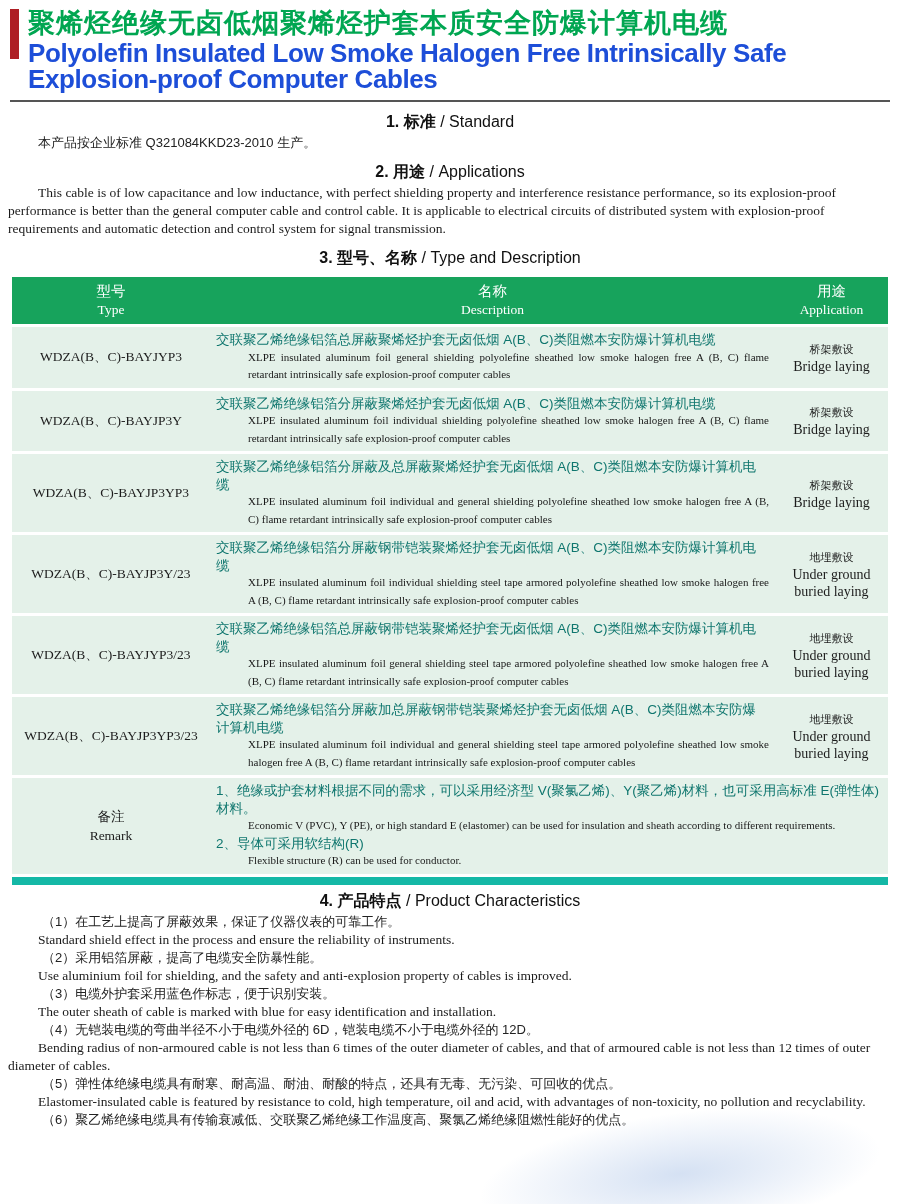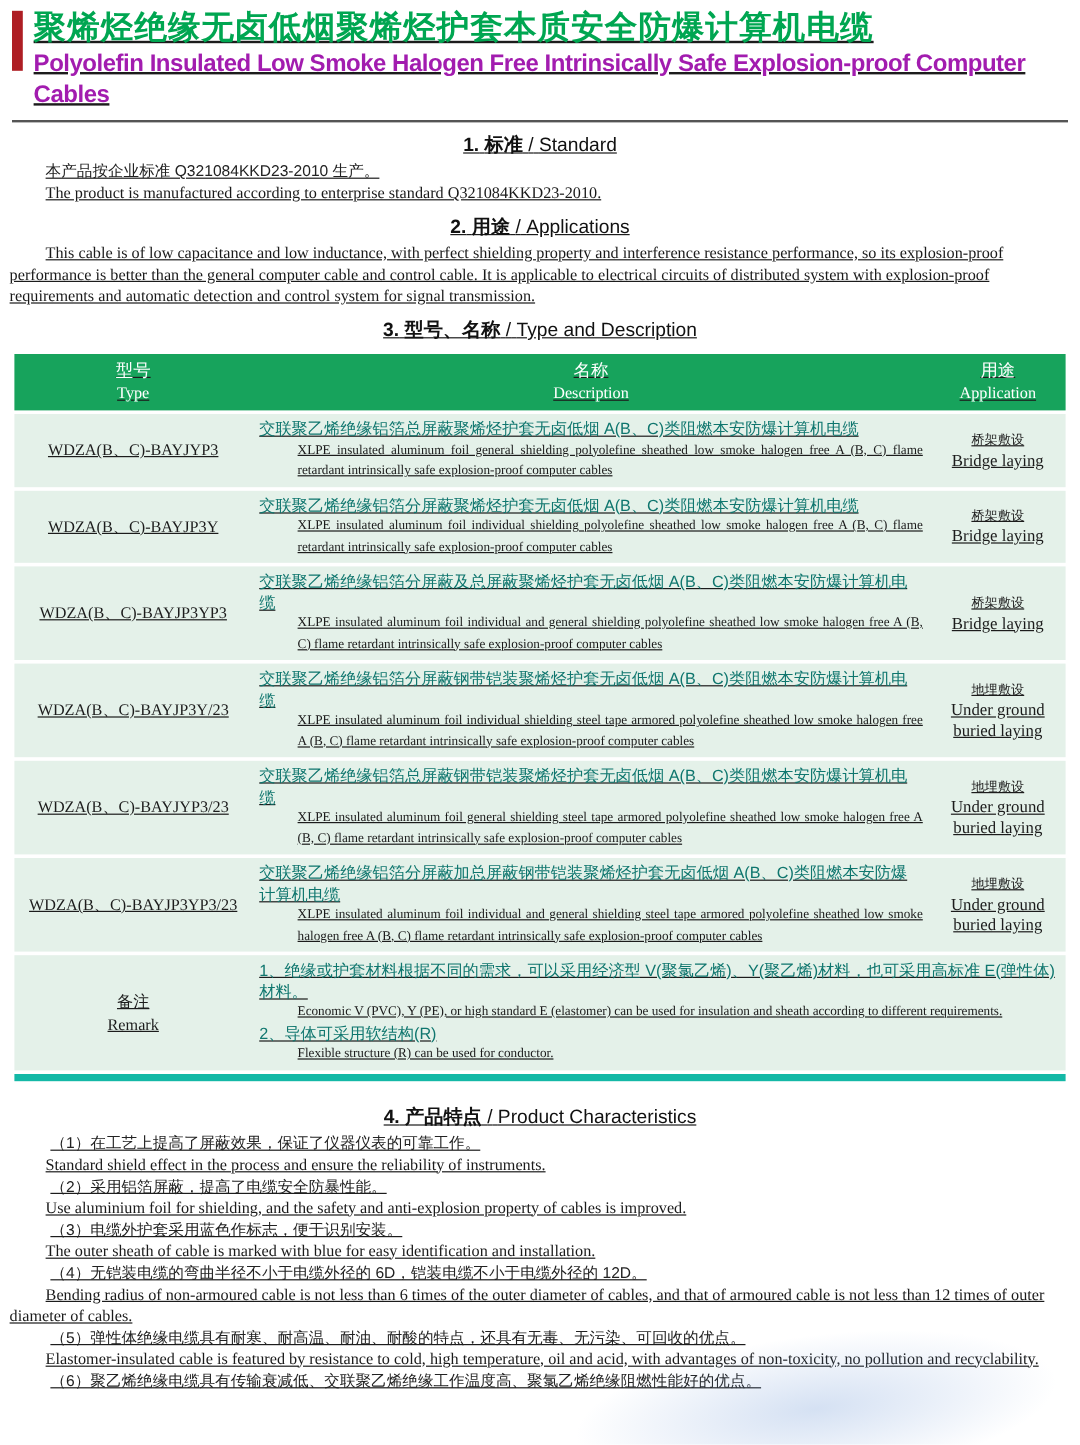--- a/index.html
+++ b/index.html
@@ -1,39 +1,39 @@
 <!DOCTYPE html>
 <html><head>
 <meta charset="utf-8">
 <style>
   * { margin:0; padding:0; box-sizing:border-box; }
   html,body { background:#ffffff; }
   .page {
     position:relative; width:900px; height:1204px; margin:0 auto;
     background:#ffffff; overflow:hidden;
-    font-family:"Liberation Sans", sans-serif; color:#1c1c1c;text-decoration:underline;
+    font-family:"Liberation Sans", sans-serif; color:#1c1c1c;
   }
   
   .hdr { position:relative; padding:6px 10px 0 28px; }
   .hdr-bar { position:absolute; left:10px; top:9px; width:9px; height:50px; background:#ae1e24; }
   .title-cn { font-size:27px; font-weight:bold; color:#00a651; letter-spacing:1px; line-height:34px; }
-  .title-en { font-size:20px; font-weight:bold; color:#a21caf; letter-spacing:-0.4px; line-height:26px; }
+  .title-en { font-size:26px; font-weight:bold; color:#1d4ed8; letter-spacing:-0.4px; line-height:26px; }
   .hdr-rule { margin:8px 10px 0 10px; border-top:2px solid #555; }
   
   .sec-heading { margin:9px 8px 2px 8px; font-size:16px; line-height:21px; color:#111;text-align:center; }
   .sec-heading .num, .sec-heading .cn { font-weight:bold; }
   .sec-heading .sep, .sec-heading .en { font-weight:normal; }
   .p-cn { margin:0 8px; font-size:13px; line-height:18px; text-indent:30px; color:#222; }
   .p-en { margin:0 8px; font-size:13.5px; line-height:18px; text-indent:30px; color:#1a1a1a;
           font-family:"Liberation Serif", serif; }
   
   table.types {
     margin:6px 12px 0 12px; width:876px;
     border-collapse:separate; border-spacing:0 3px;
-    border-bottom:6px solid #14b8a6;
+    border-bottom:8px solid #14b8a6;
   }
   table.types th {
     background:#17a35c; color:#ffffff; font-weight:normal;
     padding:5px 4px; vertical-align:middle;
   }
   th .h-cn { font-size:14.5px; line-height:19px; }
   th .h-en { font-size:13.5px; line-height:18px; font-family:"Liberation Serif", serif; }
   table.types td { background:#e4f1e9; vertical-align:middle; padding:4px 6px; }
   td.c-type { text-align:center; font-family:"Liberation Serif", serif; font-size:13.5px; width:198px; }
   td.c-desc { width:565px; padding:4px 10px; }
@@ -67,21 +67,20 @@
   </div>
   <div class="hdr-rule"></div>
 
   <div class="sec-heading">
     <span class="num">1.</span>
     <span class="cn">标准</span>
     <span class="sep">/</span>
     <span class="en">Standard</span>
   </div>
   <div class="p-cn">本产品按企业标准 Q321084KKD23-2010 生产。</div>
-  <div class="p-en">The product is manufactured according to enterprise standard Q321084KKD23-2010.</div>
 
   <div class="sec-heading">
     <span class="num">2.</span>
     <span class="cn">用途</span>
     <span class="sep">/</span>
     <span class="en">Applications</span>
   </div>
   <div class="p-en">This cable is of low capacitance and low inductance, with perfect shielding property and interference resistance performance, so its explosion-proof performance is better than the general computer cable and control cable. It is applicable to electrical circuits of distributed system with explosion-proof requirements and automatic detection and control system for signal transmission.</div>
 
   <div class="sec-heading">
@@ -188,21 +187,21 @@
         <td class="c-desc" colspan="2">
           <div class="d-cn">1、绝缘或护套材料根据不同的需求，可以采用经济型 V(聚氯乙烯)、Y(聚乙烯)材料，也可采用高标准 E(弹性体)材料。</div>
           <div class="d-en">Economic V (PVC), Y (PE), or high standard E (elastomer) can be used for insulation and sheath according to different requirements.</div>
           <div class="d-cn">2、导体可采用软结构(R)</div>
           <div class="d-en">Flexible structure (R) can be used for conductor.</div>
         </td>
       </tr>
     </tbody>
   </table>
 
-  <div class="sec-heading" style="margin-top:20px">
+  <div class="sec-heading" style="margin-top:5px">
     <span class="num">4.</span>
     <span class="cn">产品特点</span>
     <span class="sep">/</span>
     <span class="en">Product Characteristics</span>
   </div>
 
   <div class="char-item">
     <div class="p-cn">（1）在工艺上提高了屏蔽效果，保证了仪器仪表的可靠工作。</div>
     <div class="p-en">Standard shield effect in the process and ensure the reliability of instruments.</div>
   </div>

